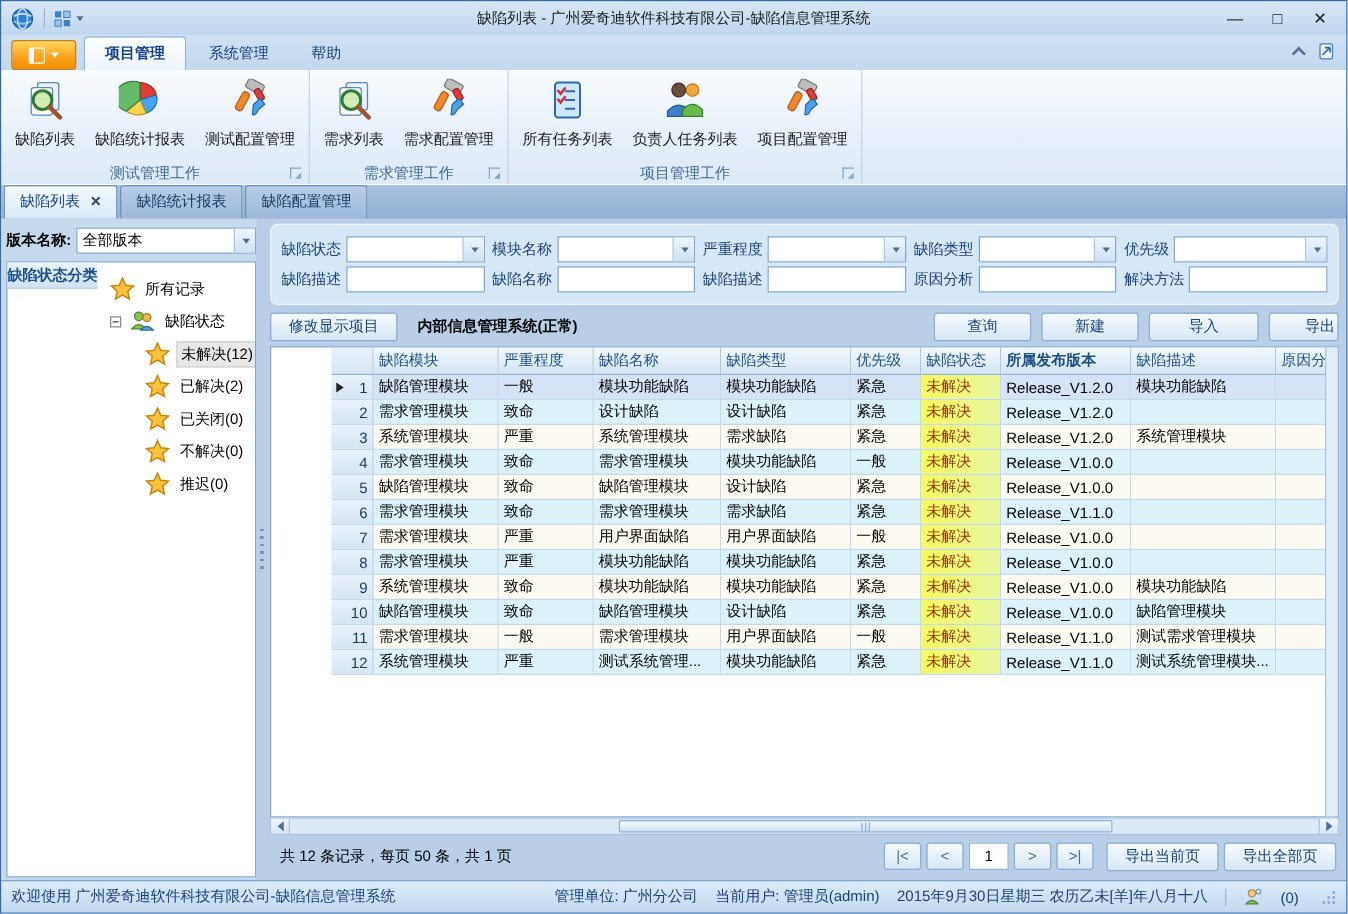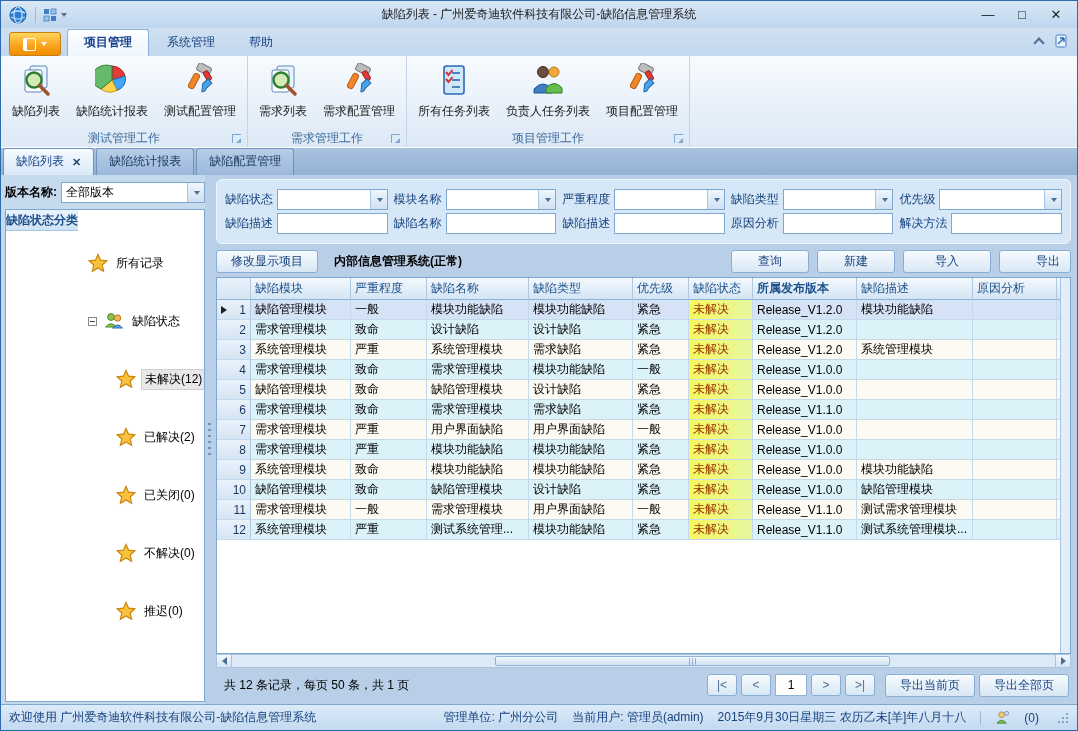--- a/index.html
+++ b/index.html
@@ -64,21 +64,21 @@
   .version-row .vlabel{font-weight:bold;white-space:nowrap;}
   .combo{flex:1;height:21px;background:#fff;border:1px solid #7fa8d0;display:flex;align-items:center;}
   .combo .cval{flex:1;padding:0 4px;white-space:nowrap;overflow:hidden;}
   .combo-btn{width:17px;height:100%;background:linear-gradient(#eef5fc,#cfe1f2);
     border-left:1px solid #a9c6e2;display:flex;align-items:center;justify-content:center;cursor:default;}
   .combo-btn .caret{border-top-color:#4d6f96;}
   .tree-panel{flex:1;background:#fff;border:1px solid #7fa8d0;display:flex;flex-direction:row;min-height:0;}
   .tree-header{height:21px;background:linear-gradient(#eaf3fc,#cfe2f4);border-bottom:1px solid #a8c5e0;
     display:flex;align-items:center;justify-content:center;color:#1c4f8a;font-weight:bold;}
   .tree{flex:1;padding:8px 4px;overflow:hidden;}
-  .tree-item{display:flex;align-items:center;gap:5px;height:26px;white-space:nowrap;cursor:default;padding-left:6px;margin-top:32px;}
+  .tree-item{display:flex;align-items:center;gap:5px;height:26px;white-space:nowrap;cursor:default;padding-left:6px;}
   .tree-item.lv1{padding-left:34px;}
   .tree-item .t-label{padding:1px 3px;}
   .tree-item.selected .t-label{background:#e8e8e8;border:1px solid #d0d0d0;}
   .tree-item svg{width:20px;height:20px;flex:0 0 20px;}
   .expander{width:9px;height:9px;border:1px solid #888;background:#fff;position:relative;flex:0 0 9px;margin-right:2px;}
   .expander:after{content:"";position:absolute;left:1px;right:1px;top:3px;height:1px;background:#444;}
   
   .splitter{width:9px;flex:0 0 9px;display:flex;align-items:center;justify-content:center;cursor:default;}
   .grip-dots{width:3px;height:34px;background:repeating-linear-gradient(#6f94bd 0 2px,transparent 2px 6px);}
   
@@ -91,21 +91,21 @@
   .tinput{height:21px;background:#fff;border:1px solid #7fa8d0;}
   
   .action-row{display:flex;align-items:center;gap:8px;margin:2px 0 4px;}
   .btn{height:23px;padding:0 14px;background:linear-gradient(#f7fbfe,#d7e7f5);
     border:1px solid #89aed4;border-radius:3px;color:#17427e;display:flex;align-items:center;justify-content:center;
     white-space:nowrap;cursor:default;}
   .sys-label{font-weight:bold;margin-left:8px;}
   .action-row .spacer{flex:1;}
   
   .grid-wrap{flex:1;display:flex;min-height:0;border:1px solid #7fa8d0;background:#fff;}
-  .grid{flex:1;overflow:hidden;position:relative;}
+  .grid{flex:1;overflow:hidden;position:relative;margin-left:48px;}
   .g-table{display:flex;flex-direction:column;width:940px;}
   .g-row{display:flex;height:20px;flex:0 0 20px;}
   .g-row.header{height:22px;flex:0 0 22px;}
   .g-cell{border-right:1px solid #c3d9ec;border-bottom:1px solid #c3d9ec;padding:2px 4px;
     white-space:nowrap;overflow:hidden;display:flex;align-items:center;}
   .header .g-cell{background:linear-gradient(#f3f8fd,#d4e5f4);border-right:1px solid #aec8e2;
     border-bottom:1px solid #8fb2d4;color:#1c4f8a;}
   .g-cell.rowhdr{background:linear-gradient(#e9f2fb,#d6e5f3);border-right:1px solid #aec8e2;
     justify-content:flex-end;color:#17375e;gap:2px;}
   .g-row.odd .g-cell:not(.rowhdr){background:#fdfaf1;}
@@ -457,21 +457,21 @@
       </div>
 
       <div class="action-row">
         <div class="btn">修改显示项目</div>
         <div class="sys-label">内部信息管理系统(正常)</div>
         <div class="spacer"></div>
         <div id="action-buttons" style="display:flex;gap:8px;">
             <div class="btn" style="width: 78px;">查询</div>
             <div class="btn" style="width: 78px;">新建</div>
             <div class="btn" style="width: 88px; text-align: right;">导入</div>
-            <div class="btn" style="width: 72px; padding-left: 40px;">导出</div>
+            <div class="btn" style="width: 56px; padding-left: 40px;">导出</div>
           </div>
       </div>
 
       <div class="grid-wrap">
         <div class="grid">
           <div class="g-table" id="grid-table">
               <div class="g-row header">
                 <div class="g-cell rowhdr" style="width: 34px; flex: 0 0 34px;"></div>
                 <div class="g-cell" style="width: 100px; flex: 0 0 100px;">缺陷模块</div>
                 <div class="g-cell" style="width: 76px; flex: 0 0 76px;">严重程度</div>

